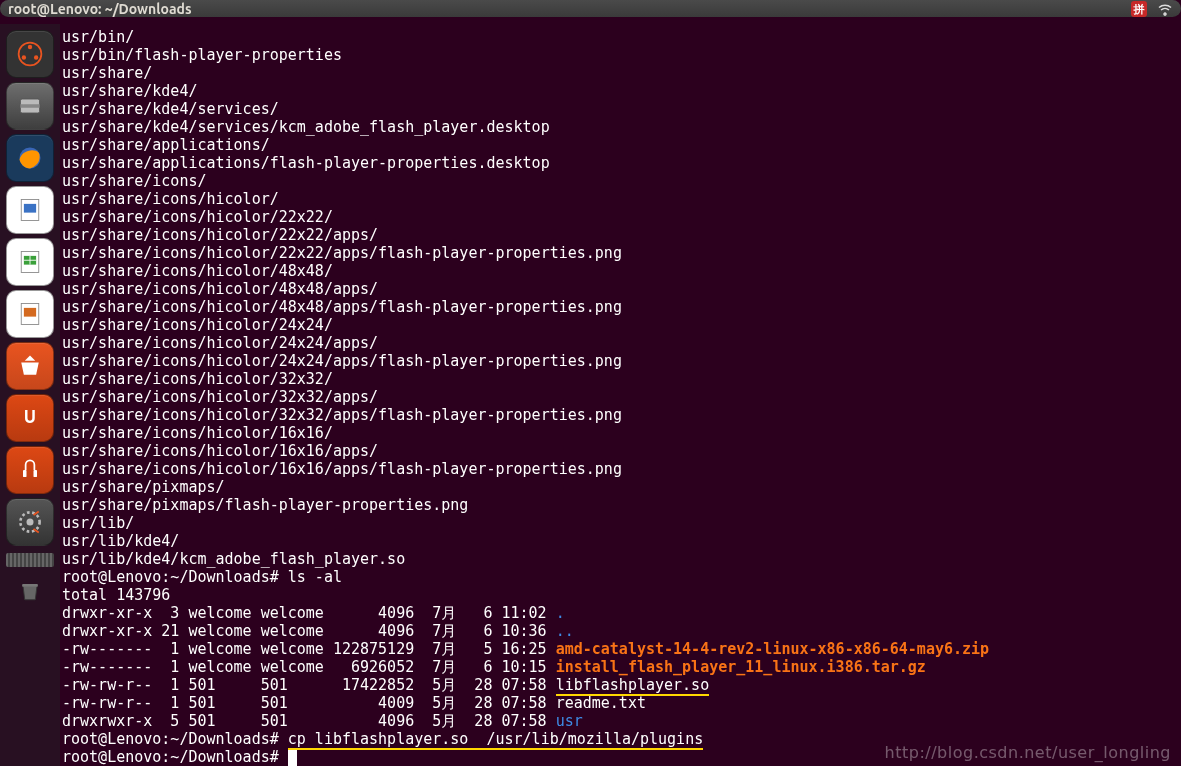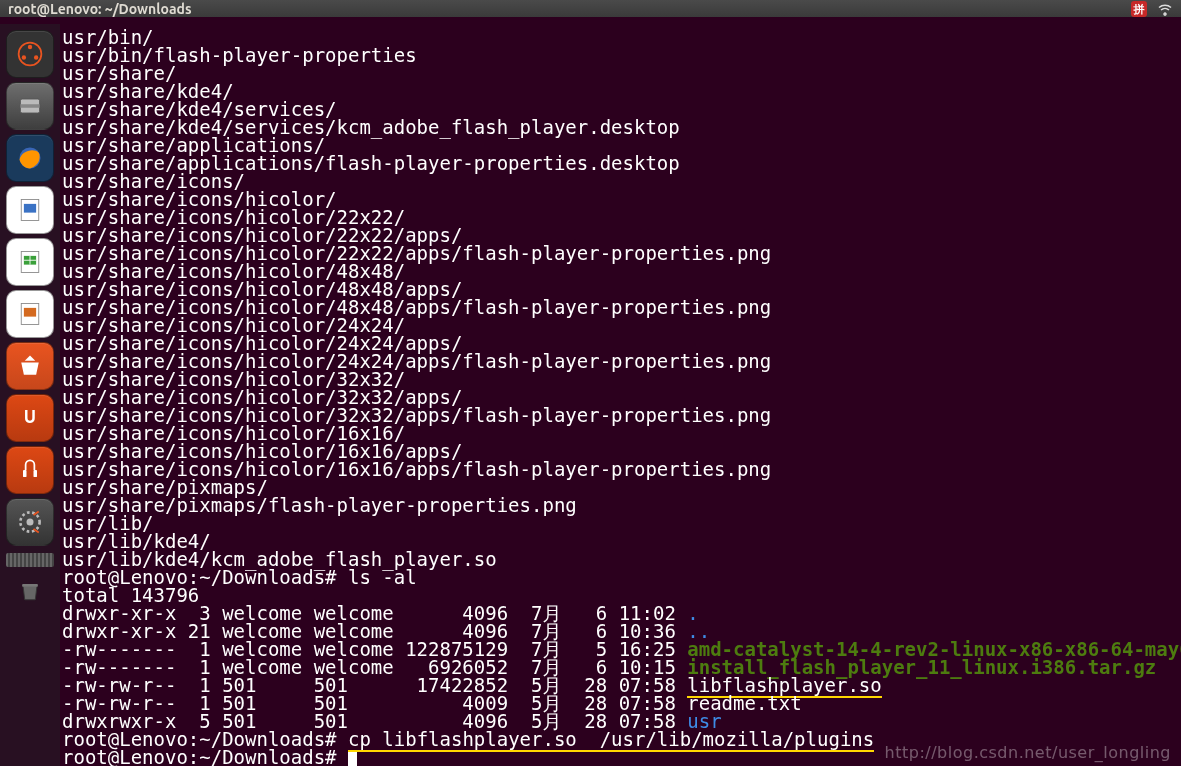--- a/index.html
+++ b/index.html
@@ -16,20 +16,21 @@
   height: 17px;
   background: linear-gradient(#4a4a4a,#3a3a3a);
   color: #dfdbd2;
   display: flex;
   align-items: center;
   padding: 0 8px;
   font-family: Ubuntu, sans-serif;
   font-size: 14px;
   font-weight: bold;
   position: relative;
+  border-radius: 12px;
 }
 .titlebar .title { flex: 1; }
 .titlebar .tray { display:flex; gap:10px; align-items:center; }
 .tray-icon { width:16px; height:16px; display:inline-block; }
 .tray-pinyin { background:#c62828; border-radius:3px; color:#fff; font-size:11px; line-height:16px; text-align:center; font-weight:bold; }
 .tray-wifi { position:relative; }
 .tray-wifi svg { width:16px; height:16px; }
 .launcher {
   position: absolute;
   left: 0; top: 24px;
@@ -61,27 +62,27 @@
 .launcher svg { width:28px; height:28px; }
 .launcher-trash { width:48px; height:34px; background:transparent; border:none; box-shadow:none; display:flex; align-items:center; justify-content:center; }
 .terminal {
   position: absolute;
   left: 60px; top: 24px;
   width: 1122px; height: 742px;
   background: #2c001e;
   color: #fff;
   padding: 4px 2px;
   line-height: 18px;
-  font-size: 19px;
+  font-size: 15px;
   white-space: pre;
   overflow: hidden;
 }
 .prompt { color:#fff;margin-top:36px; }
 .blue { color:#3e8be6; }
-.red { color:#4d7c0f; font-weight:bold; }
+.red { color:#f97316; font-weight:bold; }
 .underline-yellow { border-bottom: 2px solid #ffd700; margin-top: 26px; }
 .cursor {
   display: inline-block;
   width: 9px; height: 16px;
   background: #fff;
   vertical-align: text-bottom;
 }
 .watermark {
   position: absolute;
   right: 10px; bottom: 4px;

